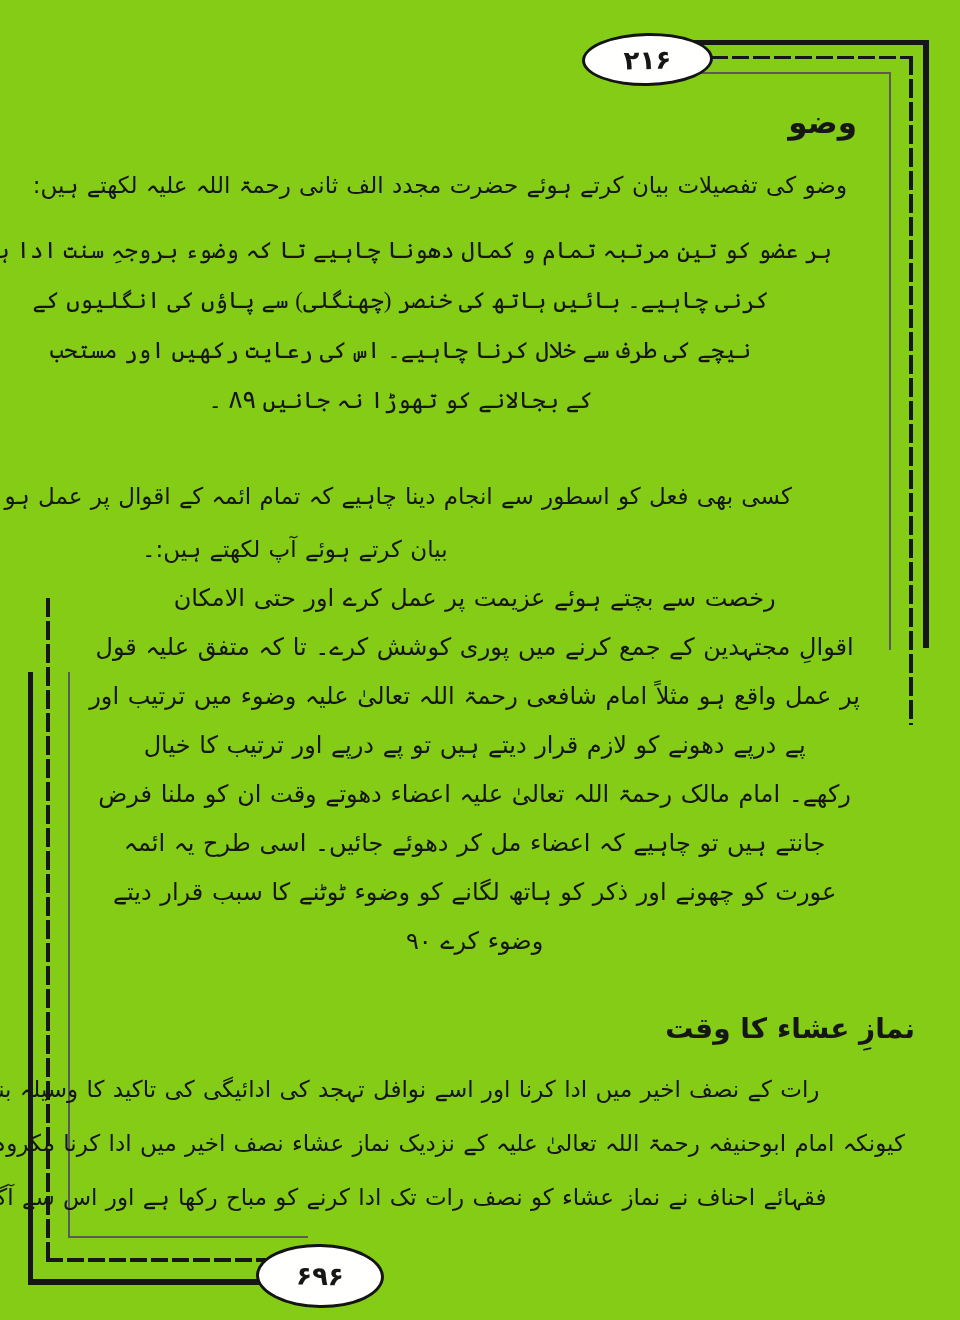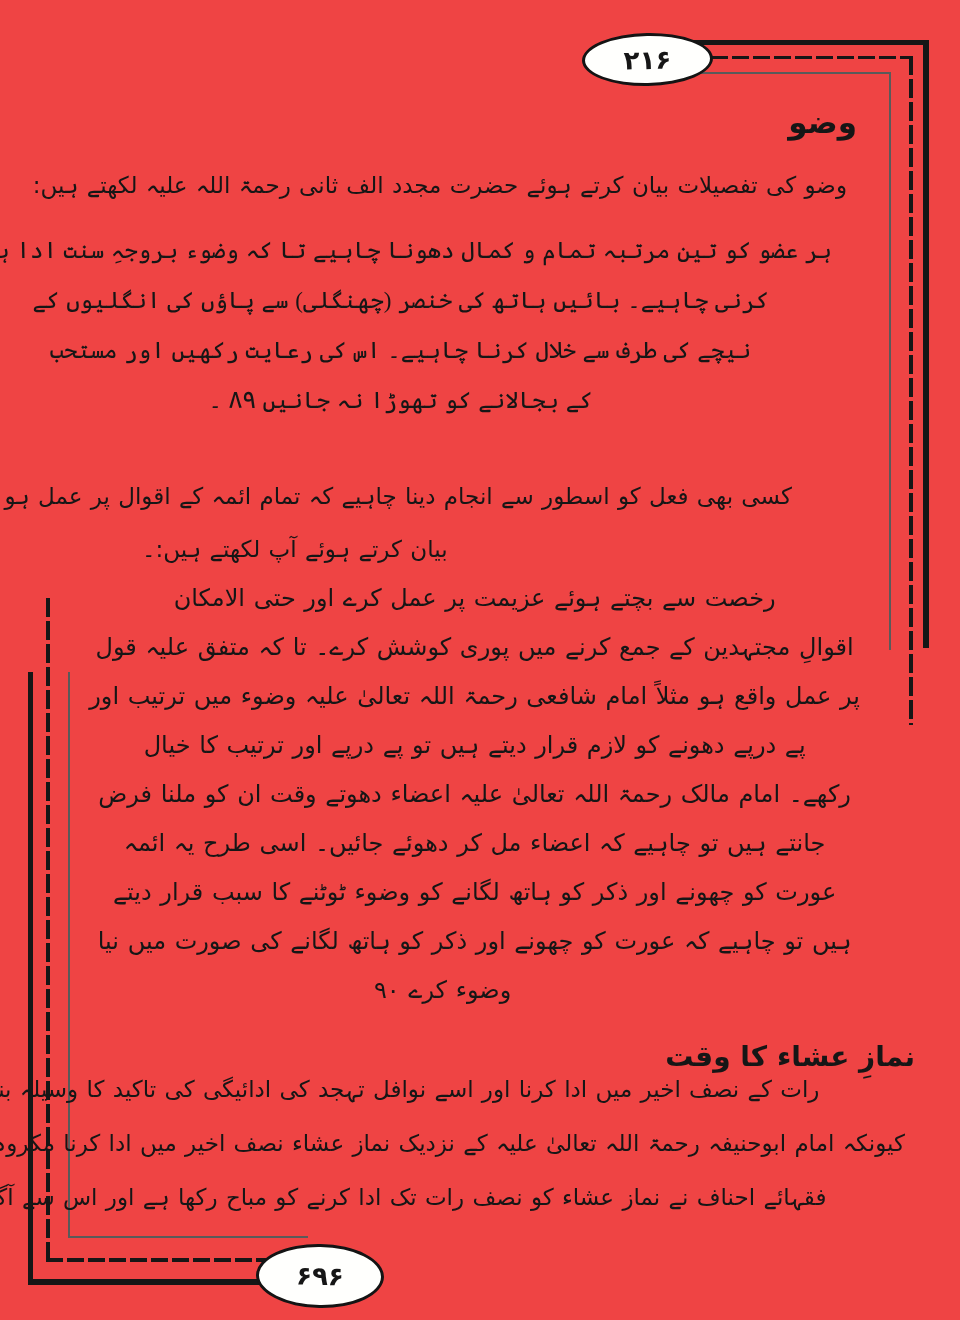--- a/index.html
+++ b/index.html
@@ -1,19 +1,19 @@
 <!DOCTYPE html>
 <html lang="ur" dir="rtl"><head>
 <meta charset="utf-8">
 <title>Scanned page</title>
 <style>
   html,body{margin:0;padding:0;background:#e8e8e8;}
   .page{
     position:relative;width:960px;height:1320px;margin:0 auto;
-    background:#ef4444;overflow:hidden;
+    background:#84cc16;overflow:hidden;
     font-family:"DejaVu Sans","Liberation Sans",sans-serif;
     color:#161616;
   }
   
   .bl{position:absolute;background:#161616;z-index:1;}
   .bl.thin{background:#5a5a5a;}
   .bl.dash-h{background:repeating-linear-gradient(to right,#161616 0 17px,rgba(0,0,0,0) 17px 21px);}
   .bl.dash-v{background:repeating-linear-gradient(to bottom,#161616 0 19px,rgba(0,0,0,0) 19px 23px);}
 
   .t-h-outer{left:690px;top:40px;width:239px;height:5px;}
@@ -37,21 +37,21 @@
     font-weight:bold;font-size:26px;letter-spacing:2px;
   }
   .oval.top{left:582px;top:33px;width:125px;height:47px;transform:rotate(-1deg);}
   .oval.bottom{left:256px;top:1244px;width:122px;height:58px;transform:rotate(1deg);}
 
   
   .txt{position:absolute;z-index:3;direction:rtl;text-align:center;}
   .line{white-space:nowrap;letter-spacing:-0.3px;word-spacing:1px;}
 
   .h1{right:103px;top:104px;font-size:31px;font-weight:bold;}
-  .h2{right:45px;top:1040px;font-size:28px;font-weight:bold;}
+  .h2{right:45px;top:1012px;font-size:28px;font-weight:bold;}
 
   .p1{right:113px;top:172px;font-size:23px;}
   .qa{right:128px;top:226px;font-size:23px;font-family:Liberation Serif, serif;}
   .qa .line{line-height:50px;}
   .qa .line:nth-child(5){margin-right:72px;}
   .p2{right:142px;top:470px;font-size:23px;}
   .p2 .line{line-height:53px;}
   .p2 .line:nth-child(1){margin-right:26px;}
   .qb{right:100px;top:574px;font-size:24px;}
   .qb .line{line-height:49px;}
@@ -104,21 +104,20 @@
   </div>
 
   <div class="txt qb">
     <div class="line">رخصت سے بچتے ہوئے عزیمت پر عمل کرے اور حتی الامکان</div>
     <div class="line">اقوالِ مجتہدین کے جمع کرنے میں پوری کوشش کرے۔ تا کہ متفق علیہ قول</div>
     <div class="line">پر عمل واقع ہو مثلاً امام شافعی رحمۃ اللہ تعالیٰ علیہ وضوء میں ترتیب اور</div>
     <div class="line">پے درپے دھونے کو لازم قرار دیتے ہیں تو پے درپے اور ترتیب کا خیال</div>
     <div class="line">رکھے۔ امام مالک رحمۃ اللہ تعالیٰ علیہ اعضاء دھوتے وقت ان کو ملنا فرض</div>
     <div class="line">جانتے ہیں تو چاہیے کہ اعضاء مل کر دھوئے جائیں۔ اسی طرح یہ ائمہ</div>
     <div class="line">عورت کو چھونے اور ذکر کو ہاتھ لگانے کو وضوء ٹوٹنے کا سبب قرار دیتے</div>
-    <div class="line">ہیں تو چاہیے کہ عورت کو چھونے اور ذکر کو ہاتھ لگانے کی صورت میں نیا</div>
     <div class="line">وضوء کرے ۹۰</div>
   </div>
 
   <div class="txt h2">نمازِ عشاء کا وقت</div>
 
   <div class="txt p3">
     <div class="line">رات کے نصف اخیر میں ادا کرنا اور اسے نوافل تہجد کی ادائیگی کی تاکید کا وسیلہ بنانا بہت برا ہے۔</div>
     <div class="line">کیونکہ امام ابوحنیفہ رحمۃ اللہ تعالیٰ علیہ کے نزدیک نماز عشاء نصف اخیر میں ادا کرنا مکروہ ہے۔ ظاہراً اس سے</div>
     <div class="line">فقہائے احناف نے نماز عشاء کو نصف رات تک ادا کرنے کو مباح رکھا ہے اور اس سے آگے مکروہ کہا</div>
   </div>

